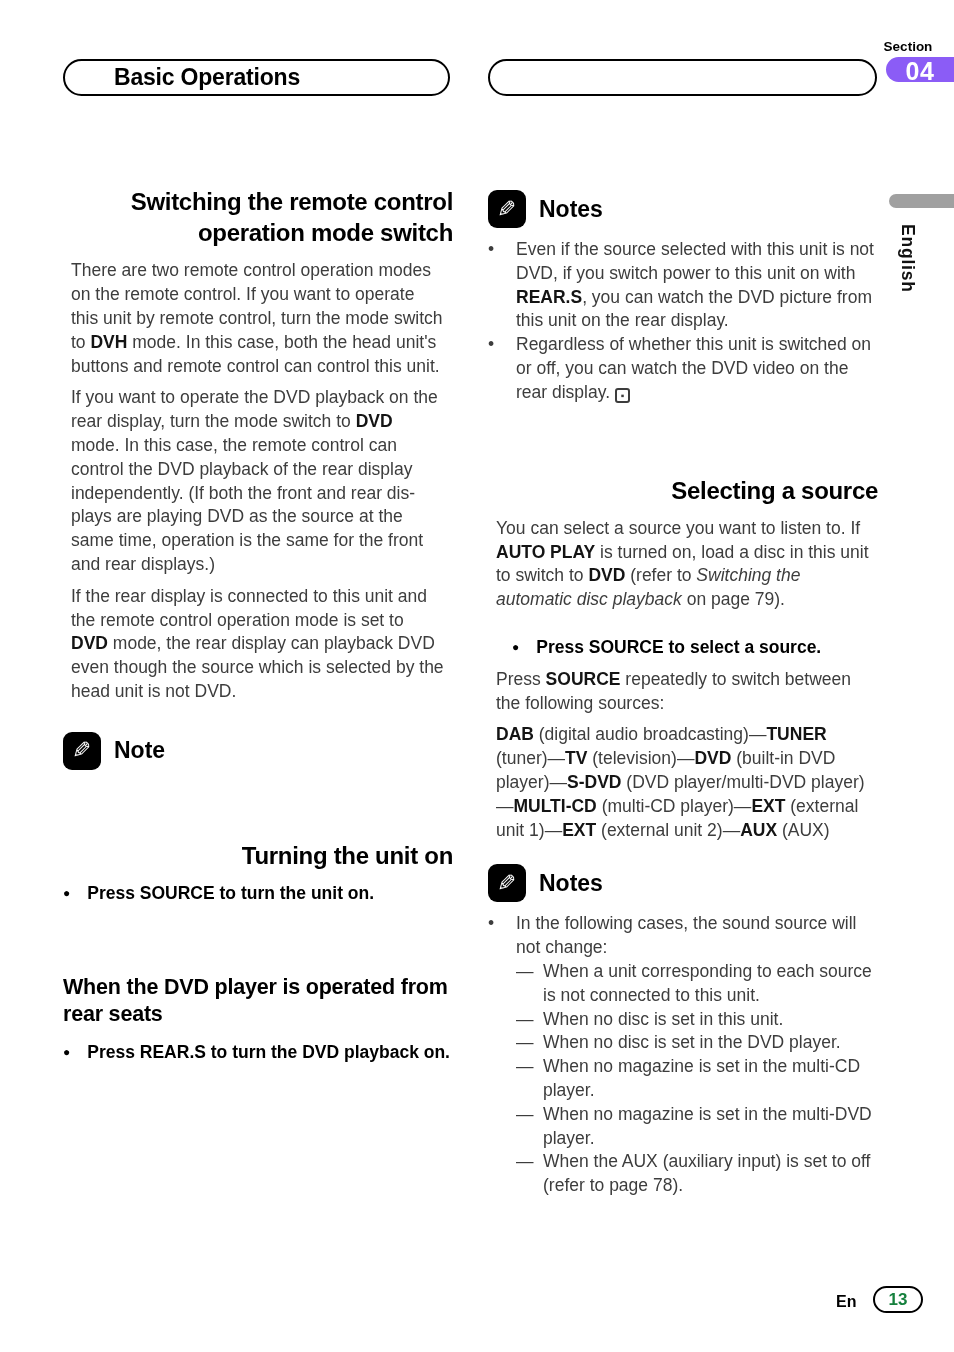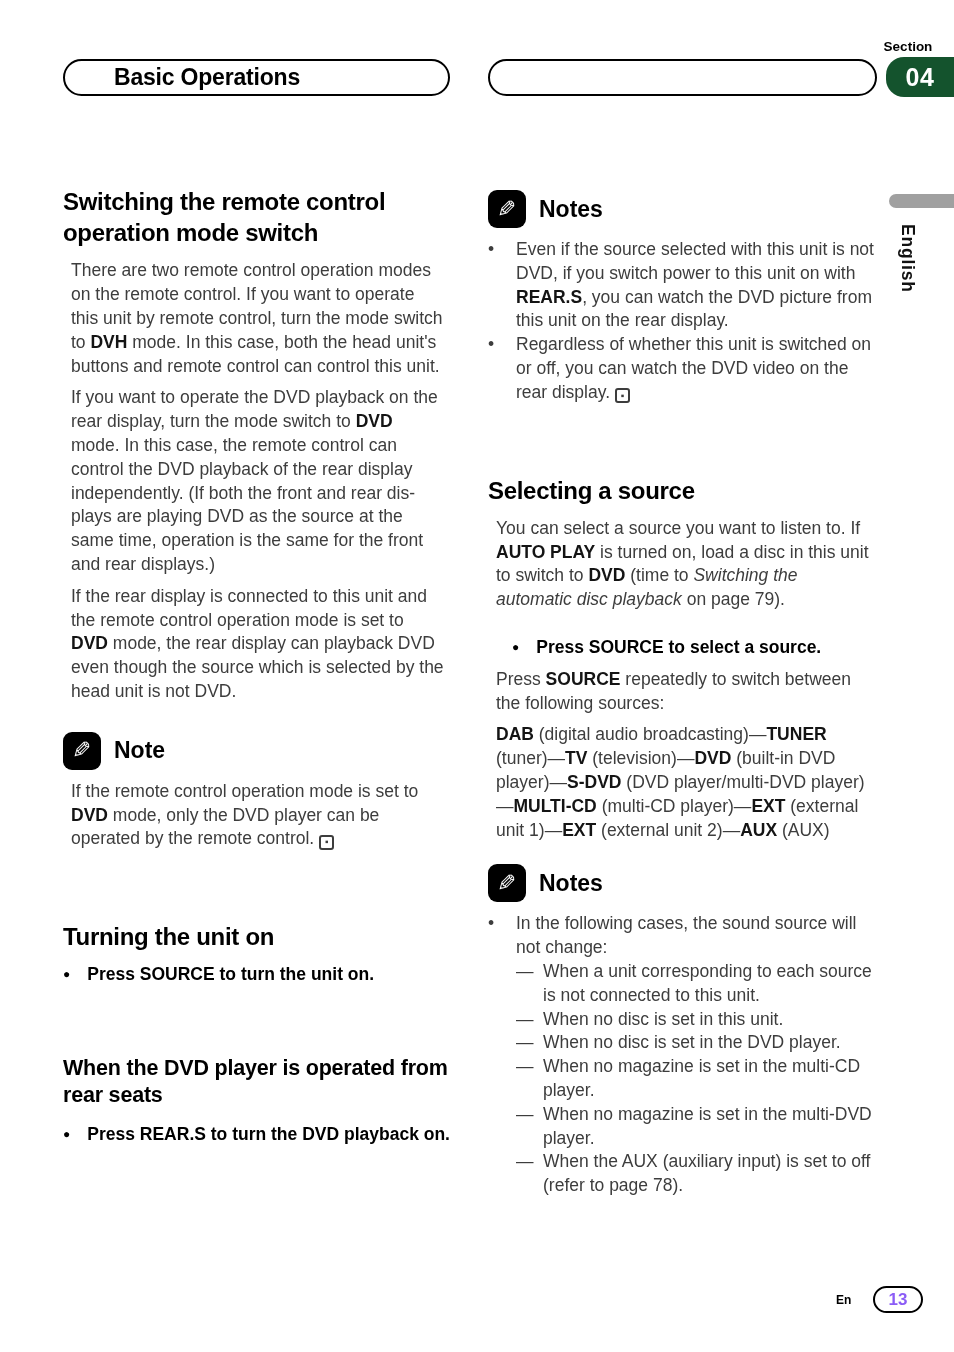--- a/index.html
+++ b/index.html
@@ -18,43 +18,43 @@
   .title-box span { font-size:23px; font-weight:bold; color:#000; letter-spacing:-0.2px;margin-left:28px; }
   .empty-box {
     position:absolute; left:488px; top:59px; width:389px; height:37px;
     border:2px solid #000; border-radius:19px;
   }
   .section-label {
     position:absolute; left:882px; top:39px; width:52px; text-align:center;
     font-size:13.5px; font-weight:bold; color:#000;
   }
   .section-badge {
-    position:absolute; left:886px; top:57px; width:68px; height:40px;
-    background:#14532d; border-radius:18px 0 0 18px;
-    display:flex; align-items:center; justify-content:center;
+    position:absolute; left:886px; top:57px; width:68px; height:25px;
+    background:#8b5cf6; border-radius:18px 0 0 18px;
+    display:flex; align-items:flex-start; justify-content:center;
   }
   .section-badge span { color:#fff; font-size:25px; font-weight:bold; letter-spacing:0.5px; }
   
   .lang-bar {
     position:absolute; left:889px; top:194px; width:65px; height:14px;
     background:#a0a0a0; border-radius:7px 0 0 7px;
   }
   .lang-text {
     position:absolute; left:897px; top:224px; height:85px;
     writing-mode:vertical-rl; font-size:17.5px; font-weight:bold;
     color:#111; letter-spacing:0.8px;
   }
   
   .col { position:absolute; top:186px; width:390px; }
   .col-left  { left:63px; }
   .col-right { left:488px; }
 
   .h-main {
     font-size:24px; line-height:1.3; font-weight:bold; color:#000;
-    letter-spacing:-0.3px; margin:0 0 11px;
+    letter-spacing:-0.3px; margin:0 0 11px;text-align:right;
   }
   .gap-section { margin-top:70px; }
   .h-sub {
     font-size:21.5px; line-height:1.27; font-weight:bold; color:#000;
     letter-spacing:-0.2px; margin:68px 0 13px;
   }
   .body {
     font-size:17.5px; line-height:1.36; color:#3d3d3d; margin:8px;
   }
   .body b, .ncontent b { color:#141414; }
@@ -84,27 +84,27 @@
   .nsub { display:flex; margin-left:28px; font-size:17.5px; line-height:1.36; color:#3d3d3d; }
   .nsub > .marker { width:27px; flex:none; color:#3d3d3d; }
   
   .endmark {
     display:inline-flex; align-items:center; justify-content:center;
     width:15px; height:15px; border:2px solid #3d3d3d; border-radius:3px;
     font-size:10px; line-height:1; color:#3d3d3d; margin-left:5px;
     vertical-align:-1px;
   }
   
-  .footer-en { position:absolute; left:836px; top:1293px; font-size:12px; font-weight:bold; color:#000; }
+  .footer-en { position:absolute; left:836px; top:1293px; font-size:16px; font-weight:bold; color:#000; }
   .page-badge {
     position:absolute; left:873px; top:1286px; width:50px; height:27px;
     border:2px solid #000; border-radius:14px;
     display:flex; align-items:center; justify-content:center;
   }
-  .page-badge span { font-size:17px; font-weight:bold; color:#8b5cf6; }
+  .page-badge span { font-size:17px; font-weight:bold; color:#15803d; }
 </style>
 </head>
 <body>
 
 <div class="page">
 
   <div class="title-box">
     <span>Basic Operations</span>
   </div>
   <div class="empty-box"></div>
@@ -121,21 +121,20 @@
     <p class="body"><span>There are two remote control operation modes on the remote control. If you want to operate this unit by remote control, turn the mode switch to </span><b>DVH</b><span> mode. In this case, both the head unit's buttons and remote control can control this unit.</span></p>
     <p class="body"><span>If you want to operate the DVD playback on the rear display, turn the mode switch to </span><b>DVD</b><span> mode. In this case, the remote control can control the DVD playback of the rear display independently. (If both the front and rear dis­plays are playing DVD as the source at the same time, operation is the same for the front and rear displays.)</span></p>
     <p class="body"><span>If the rear display is connected to this unit and the remote control operation mode is set to </span><b>DVD</b><span> mode, the rear display can playback DVD even though the source which is selected by the head unit is not DVD.</span></p>
 
     <div class="note-head">
       <span class="note-icon">
           <span class="pencil">✎</span>
         </span>
       <span class="note-label">Note</span>
     </div>
-    <p class="body"><span>If the remote control operation mode is set to </span><b>DVD</b><span> mode, only the DVD player can be operated by the remote control.</span><span class="endmark">▪</span></p>
 
     <h2 class="h-main gap-section">Turning the unit on</h2>
     <p class="instr"><span class="dot">●</span><b>Press SOURCE to turn the unit on.</b></p>
 
     <h3 class="h-sub">When the DVD player is operated from rear seats</h3>
     <p class="instr"><span class="dot">●</span><b>Press REAR.S to turn the DVD playback on.</b></p>
   </div>
 
   <div class="col col-right">
     <div class="note-head first">
@@ -147,21 +146,21 @@
     <div class="nitem">
       <span class="marker">•</span>
       <span class="ncontent"><span>Even if the source selected with this unit is not DVD, if you switch power to this unit on with </span><b>REAR.S</b><span>, you can watch the DVD picture from this unit on the rear display.</span></span>
     </div>
     <div class="nitem">
       <span class="marker">•</span>
       <span class="ncontent"><span>Regardless of whether this unit is switched on or off, you can watch the DVD video on the rear display.</span><span class="endmark">▪</span></span>
     </div>
 
     <h2 class="h-main gap-section">Selecting a source</h2>
-    <p class="body"><span>You can select a source you want to listen to. If </span><b>AUTO PLAY</b><span> is turned on, load a disc in this unit to switch to </span><b>DVD</b><span> (time to </span><i>Switching the automatic disc playback</i><span> on page 79).</span></p>
+    <p class="body"><span>You can select a source you want to listen to. If </span><b>AUTO PLAY</b><span> is turned on, load a disc in this unit to switch to </span><b>DVD</b><span> (refer to </span><i>Switching the automatic disc playback</i><span> on page 79).</span></p>
 
     <p class="instr gap-instr"><span class="dot">●</span><b>Press SOURCE to select a source.</b></p>
     <p class="body"><span>Press </span><b>SOURCE</b><span> repeatedly to switch between the following sources:</span></p>
     <p class="body"><b>DAB</b><span> (digital audio broadcasting)—</span><b>TUNER</b><span> (tuner)—</span><b>TV</b><span> (television)—</span><b>DVD</b><span> (built-in DVD player)—</span><b>S-DVD</b><span> (DVD player/multi-DVD player)—</span><b>MULTI-CD</b><span> (multi-CD player)—</span><b>EXT</b><span> (external unit 1)—</span><b>EXT</b><span> (external unit 2)—</span><b>AUX</b><span> (AUX)</span></p>
 
     <div class="note-head after-sources">
       <span class="note-icon">
           <span class="pencil">✎</span>
         </span>
       <span class="note-label">Notes</span>

